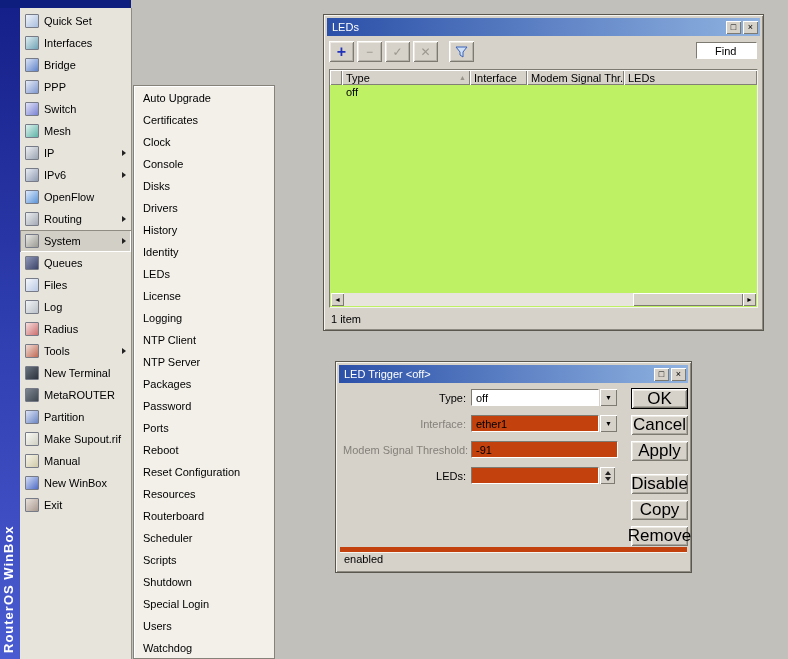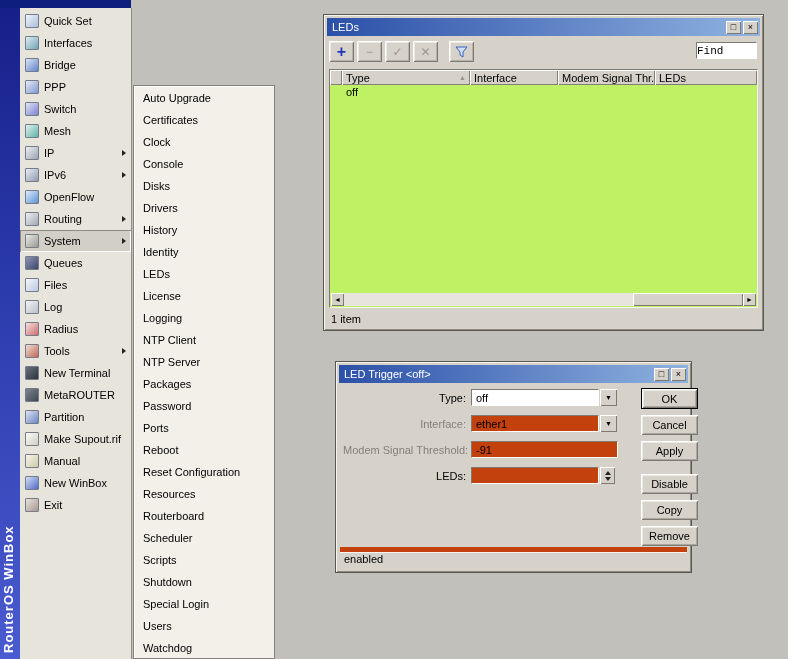--- a/index.html
+++ b/index.html
@@ -55,27 +55,27 @@
   .tbtn span{font-size:9px;}
   .wbody{position:relative;height:calc(100% - 18px);}
 
   
   .toolbar{position:absolute;left:2px;top:5px;display:flex;gap:3px;align-items:center;}
   .tb{width:25px;height:21px;background:#d6d2ca;border:none;box-shadow:inset 1px 1px 0 #fff, inset -1px -1px 0 #7d7a72, inset 2px 2px 0 #ece9e2, inset -2px -2px 0 #b5b2aa;display:flex;align-items:center;justify-content:center;padding:0;font-family:inherit;cursor:default;}
   .tb .glyph{font-size:12px;line-height:1;}
   .plus{color:#2233bb;font-weight:bold;font-size:16px;line-height:1;}
   .disg{color:#9b978f;}
   .tbgap{width:5px;}
-  .find{position:absolute;right:3px;top:6px;width:61px;height:17px;box-sizing:border-box;border:1px solid;border-color:#7d7a72 #fff #fff #7d7a72;background:#fff;font-family:Liberation Mono, monospace;font-size:11px;padding:0 0;}
+  .find{position:absolute;right:3px;top:6px;width:61px;height:17px;box-sizing:border-box;border:1px solid;border-color:#7d7a72 #fff #fff #7d7a72;background:#fff;font-family:Liberation Sans, sans-serif;font-size:11px;padding:0 18px;}
   .list{position:absolute;left:2px;right:2px;top:33px;bottom:19px;background:#bef264;border:1px solid;border-color:#7d7a72 #f4f2ec #f4f2ec #7d7a72;box-sizing:border-box;overflow:hidden;}
   .thead{display:flex;height:15px;}
   .th{background:#d6d2ca;box-shadow:inset 1px 1px 0 #fff, inset -1px -1px 0 #827f77;padding:0 4px;display:flex;align-items:center;white-space:nowrap;overflow:hidden;box-sizing:border-box;cursor:default;}
   .c0{width:12px;flex:0 0 auto;padding:0;}
   .c1{width:128px;flex:0 0 auto;}
-  .c2{width:88px;flex:0 0 auto;}
+  .c2{width:57px;flex:0 0 auto;}
   .c3{width:97px;flex:0 0 auto;}
   .c4{flex:1;}
   .sort{margin-left:auto;color:#98948c;font-size:7px;}
   .trow{display:flex;height:14px;align-items:center;}
   .td{padding:0 4px;box-sizing:border-box;white-space:nowrap;}
   .hscroll{position:absolute;left:1px;right:1px;bottom:1px;height:13px;background:#e6e4dd;}
   .sarrow{position:absolute;top:0;width:13px;height:13px;background:#d6d2ca;box-shadow:inset 1px 1px 0 #fff, inset -1px -1px 0 #7d7a72;display:flex;align-items:center;justify-content:center;font-size:7px;color:#000;cursor:default;}
   .sarrow.left{left:0;}
   .sarrow.right{right:0;}
   .sthumb{position:absolute;top:0;right:13px;width:110px;height:13px;background:#d6d2ca;box-shadow:inset 1px 1px 0 #fff, inset -1px -1px 0 #7d7a72;}
@@ -88,21 +88,21 @@
   .fbox{height:17px;box-sizing:border-box;border:1px solid;border-color:#7d7a72 #fff #fff #7d7a72;padding:0 4px;display:flex;align-items:center;white-space:nowrap;}
   .w128{width:128px;}
   .w147{width:147px;}
   .bgw{background:#fff;}
   .bgg{background:#c2410c;}
   .combo-btn{width:17px;height:17px;margin-left:1px;background:#d6d2ca;box-shadow:inset 1px 1px 0 #fff, inset -1px -1px 0 #7d7a72;display:flex;align-items:center;justify-content:center;cursor:default;}
   .combo-btn span{font-size:7px;line-height:1;}
   .updown{width:15px;height:17px;margin-left:1px;background:#d6d2ca;box-shadow:inset 1px 1px 0 #fff, inset -1px -1px 0 #7d7a72;display:flex;flex-direction:column;align-items:center;justify-content:center;gap:2px;cursor:default;}
   .tri-up{width:0;height:0;border-left:3px solid transparent;border-right:3px solid transparent;border-bottom:4px solid #222;}
   .tri-down{width:0;height:0;border-left:3px solid transparent;border-right:3px solid transparent;border-top:4px solid #222;}
-  .pbtn{position:absolute;left:302px;width:57px;height:20px;background:#d6d2ca;border:none;box-shadow:inset 1px 1px 0 #fff, inset -1px -1px 0 #7d7a72, inset 2px 2px 0 #ece9e2, inset -2px -2px 0 #aaa79f;font-family:"Liberation Sans",sans-serif;font-size:11px;display:flex;align-items:center;justify-content:center;padding:9px;cursor:default;}
+  .pbtn{position:absolute;left:292px;width:57px;height:20px;background:#d6d2ca;border:none;box-shadow:inset 1px 1px 0 #fff, inset -1px -1px 0 #7d7a72, inset 2px 2px 0 #ece9e2, inset -2px -2px 0 #aaa79f;font-family:"Liberation Sans",sans-serif;font-size:17px;display:flex;align-items:center;justify-content:center;padding:9px;cursor:default;}
   .pbtn.okb{border:1px solid #000;height:21px;}
   .b-ok{top:5px;}
   .b-cancel{top:32px;}
   .b-apply{top:58px;}
   .b-disable{top:91px;}
   .b-copy{top:117px;}
   .b-remove{top:143px;}
   .dstatus{position:absolute;left:1px;right:1px;bottom:1px;height:16px;line-height:15px;padding-left:4px;border-top:5px solid #c2410c;box-shadow:inset 0 1px 0 #f6f4ee;}
 </style>
 </head>

